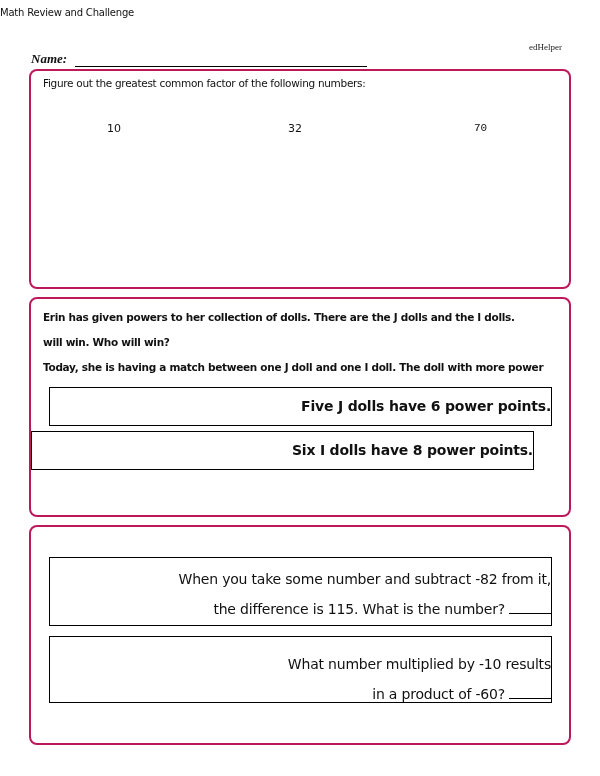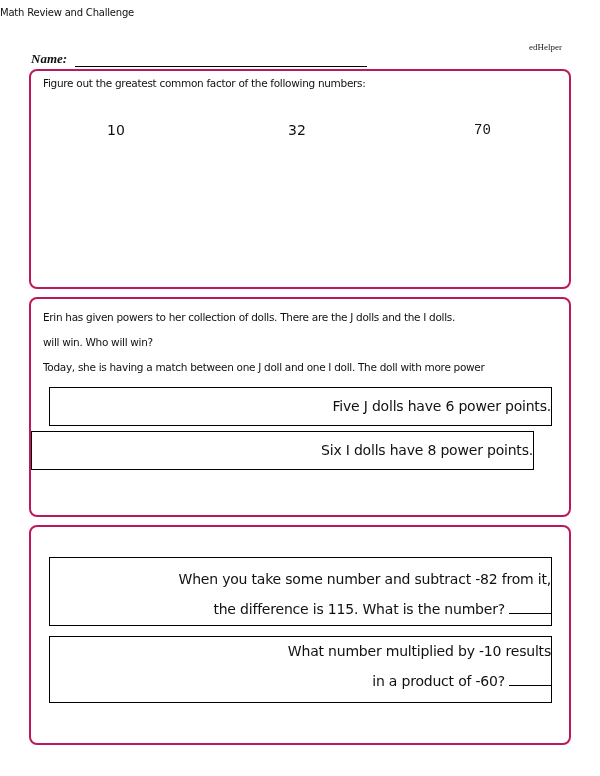--- a/index.html
+++ b/index.html
@@ -4,32 +4,32 @@
   <style>
     html, body { margin: 0; padding: 0; background: #ffffff; }
     body { width: 600px; height: 776px; position: relative; font-family: "DejaVu Sans", sans-serif; color: #111; overflow: hidden; }
     .abs { position: absolute; }
     .title { top: 7px; left: 0; width: 600px; font-size: 10px; letter-spacing: -0.2px; }
     .brand { top: 42px; right: 38px; font-family: "Liberation Serif", serif; font-size: 9px; color: #222; }
     .name-row { top: 51px; left: 31px; font-family: "Liberation Serif", serif; font-weight: bold; font-size: 13px; display: flex; align-items: flex-end; font-style: italic; }
     .name-line { display: inline-block; width: 292px; border-bottom: 1px solid #000; margin-left: 8px; height: 12px; }
     .panel { border: 2px solid #be185d; border-radius: 8px; background: #fff; box-sizing: border-box; }
     .p1 { top: 69px; left: 29px; width: 542px; height: 220px; }
-    .p2 { top: 297px; left: 29px; width: 542px; height: 220px; }
+    .p2 { top: 297px; left: 29px; width: 542px; height: 220px; font-weight: bold; }
     .p3 { top: 525px; left: 29px; width: 542px; height: 220px; }
     .instr { font-size: 10.5px; letter-spacing: -0.3px; }
     .p1 .instr { position: absolute; top: 6px; left: 12px; }
-    .num { position: absolute; top: 51px; font-size: 14px; }
+    .num { position: absolute; top: 51px; font-size: 11px; }
     .story { position: absolute; top: 6px; left: 12px; width: 520px; font-size: 10.5px; line-height: 25px; letter-spacing: -0.3px; }
     .story div { height: 25px; margin-top: -6px; }
     .box { position: absolute; border: 1px solid #000; box-sizing: border-box; text-align: right; font-size: 14px; letter-spacing: -0.2px; background: #fff; }
     .fact1 { top: 88px; left: 18px; width: 503px; height: 39px; line-height: 37px; }
     .fact2 { top: 132px; left: 0; width: 503px; height: 39px; line-height: 37px; padding-left: 42px; }
     .q1 { top: 30px; left: 18px; width: 503px; height: 69px; padding-top: 9px; }
-    .q2 { top: 109px; left: 18px; width: 503px; height: 67px; padding-top: 2px; }
+    .q2 { top: 109px; left: 18px; width: 503px; height: 67px; padding-top: 15px; }
     .qline { height: 30px; line-height: 24px; }
     .blank { display: inline-block; width: 42px; border-bottom: 1px solid #000; height: 12px; margin-left: 4px; vertical-align: baseline; }
   </style>
 </head>
 <body>
 
 <div class="abs title">Math Review and Challenge</div>
 <div class="abs brand">edHelper</div>
 <div class="abs name-row">
   <span>Name:</span>

